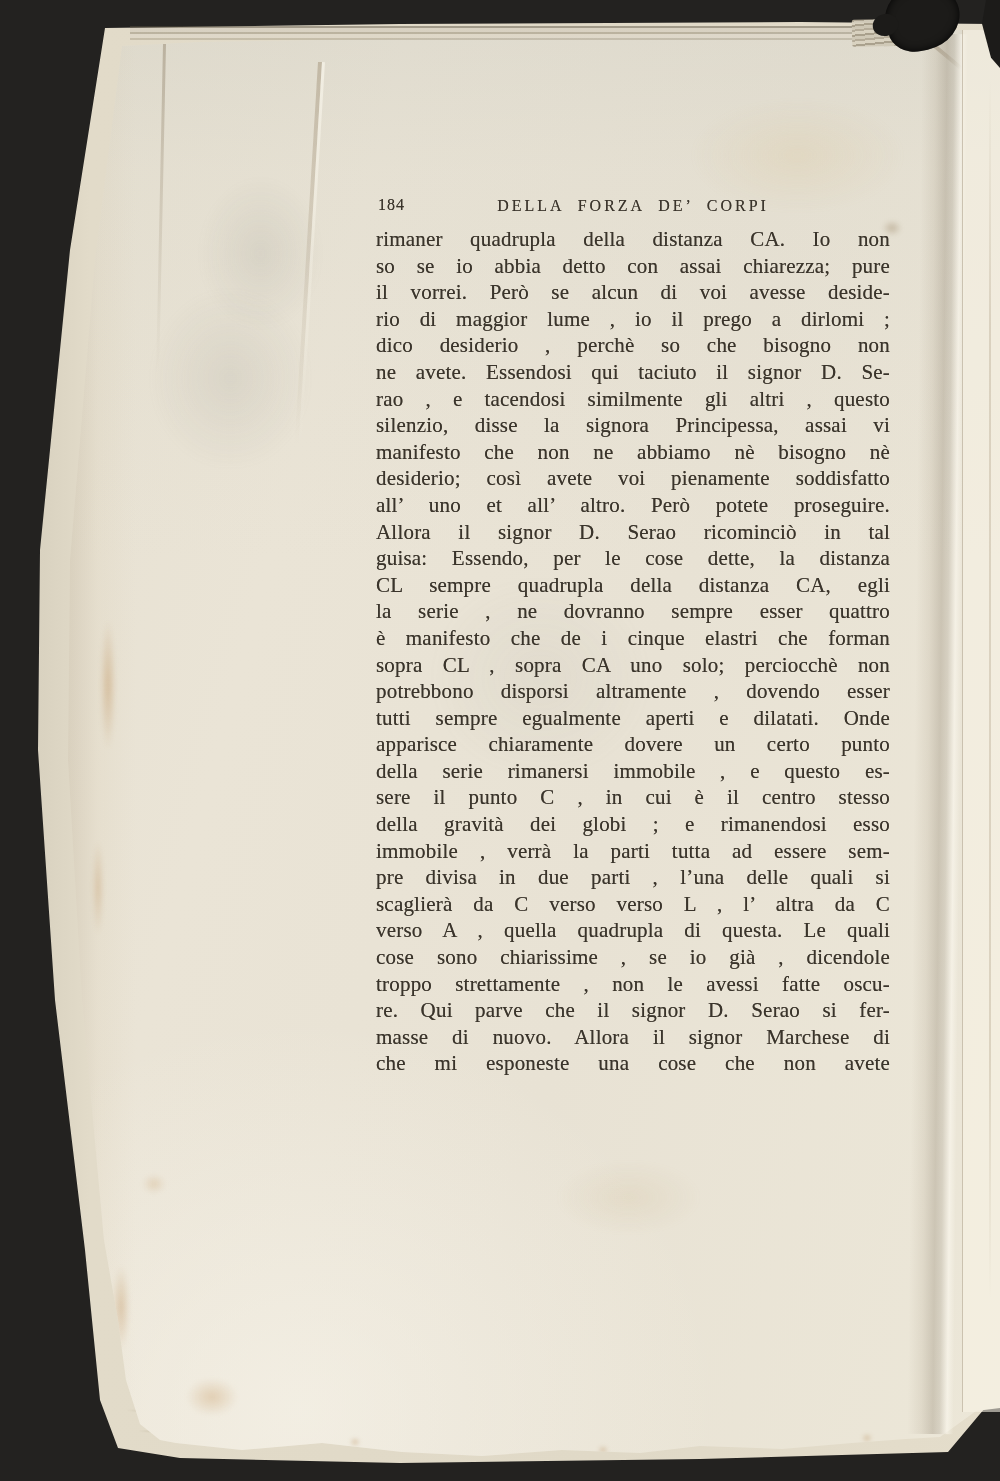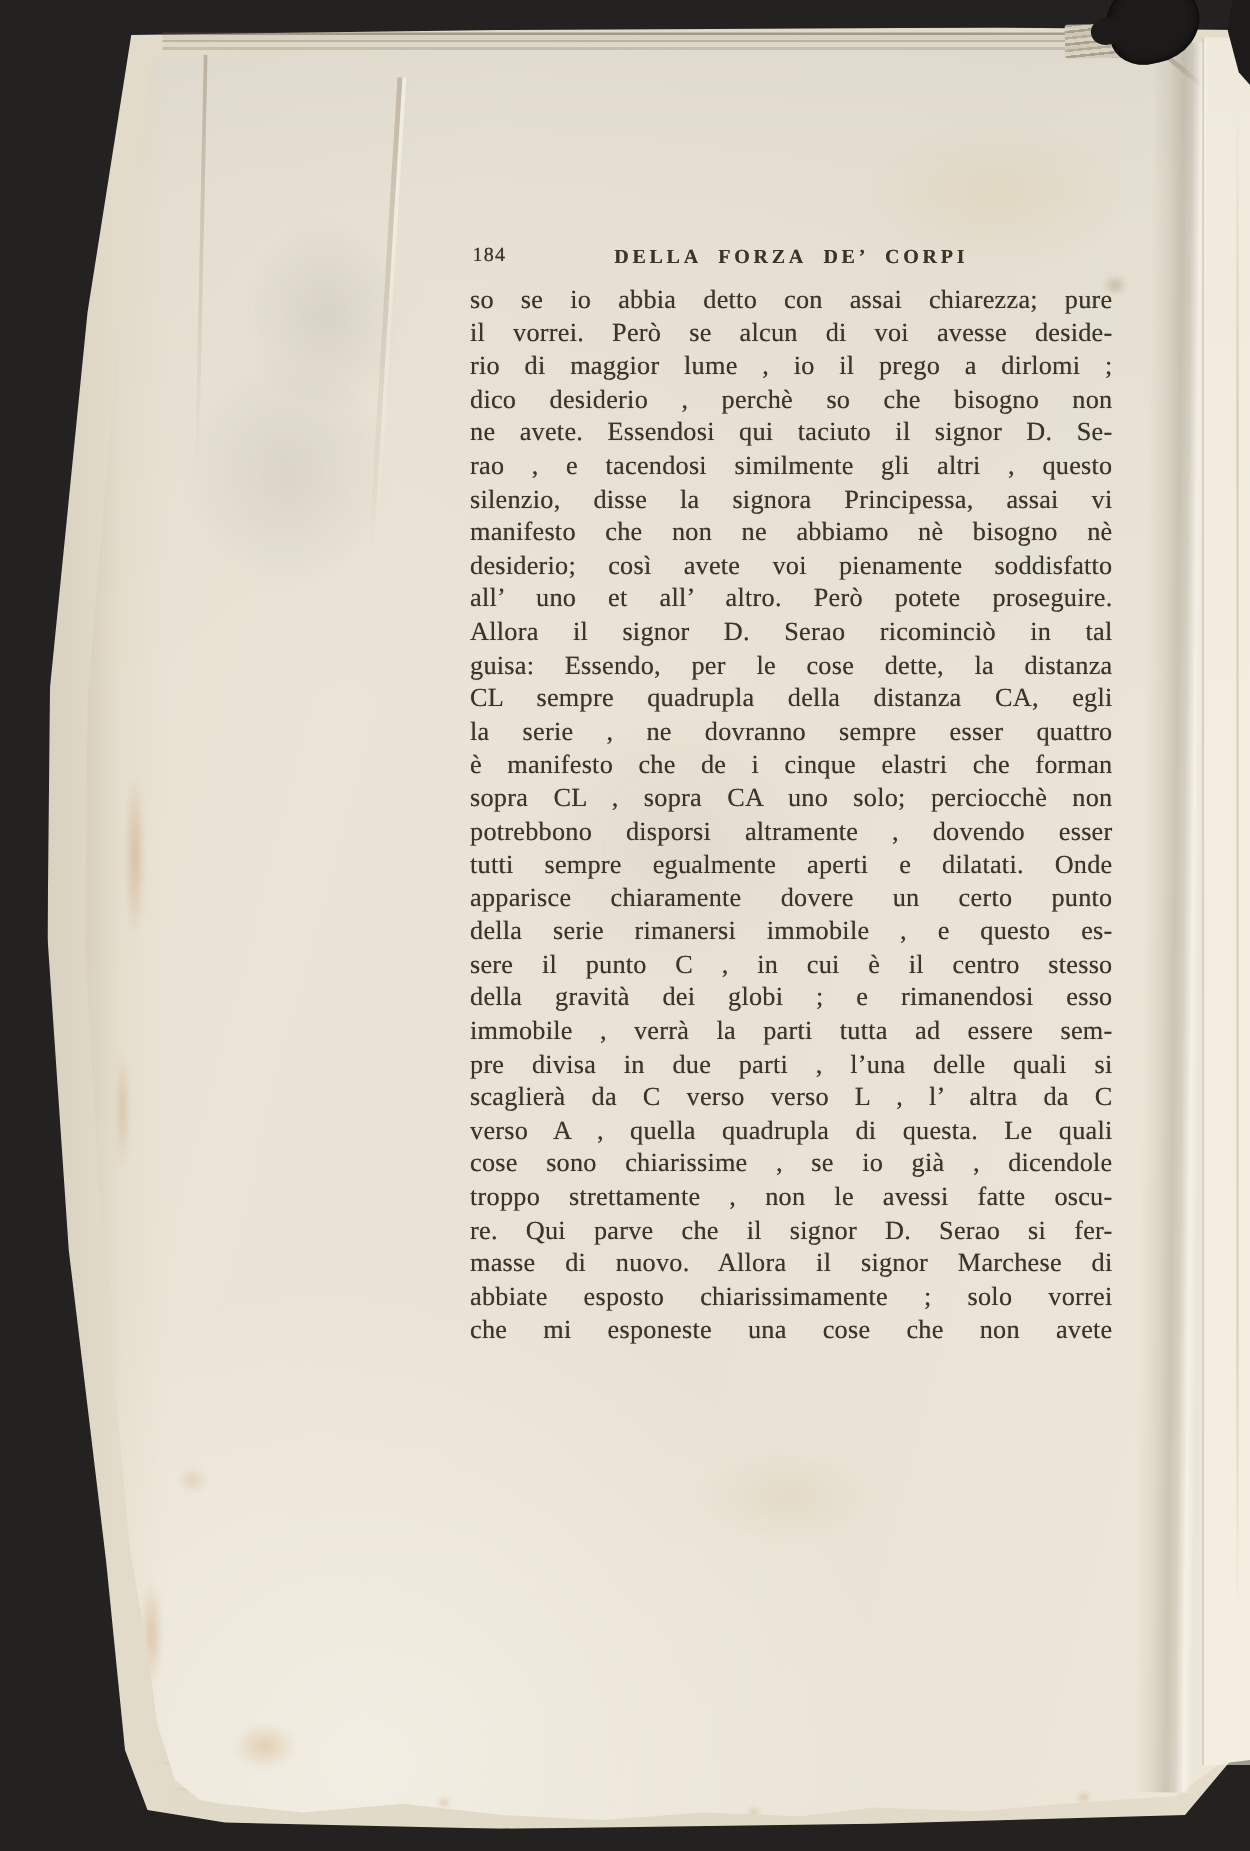--- a/index.html
+++ b/index.html
@@ -105,21 +105,21 @@
   .corner-tr{position:absolute;left:980px;top:0;width:20px;height:68px;background:#1c1b19;
     clip-path:polygon(30% 0,100% 0,100% 100%,55% 85%,10% 35%);}
 
   
   .text-layer{position:absolute;left:376px;top:192px;width:514px;color:var(--ink);}
   .header-row{position:relative;height:34px;}
   .page-number{
     position:absolute;left:2px;top:0;font-size:16px;line-height:26px;
     letter-spacing:1px;color:var(--ink);text-shadow:0 0 .6px rgba(58,52,43,.7);}
   .running-header{
-    display:block;text-align:center;font-size:16px;line-height:24px;font-weight:bold;
+    display:block;text-align:center;font-size:16px;line-height:24px;font-weight:normal;
     letter-spacing:3px;word-spacing:7px;padding-top:2px;
     text-shadow:0 0 .5px rgba(58,52,43,.6);}
   .body-text{font-size:21px;}
   .body-text .line{
     height:26.6px;line-height:26.6px;white-space:nowrap0;
     text-align:justify;text-align-last:justify;
     text-shadow:0 0 .55px rgba(58,52,43,.65);
     letter-spacing:.2px;
   }
 </style>
@@ -164,20 +164,21 @@
   <div class="edge-texture"></div>
   <div class="blob"></div>
   <div class="corner-tr"></div>
 
   <div class="text-layer">
     <div class="header-row">
       <span class="page-number">184</span>
       <span class="running-header">DELLA FORZA DE’ CORPI</span>
     </div>
     <div class="body-text">
+        <div class="line">rimaner quadrupla della distanza CA. Io non</div>
         <div class="line">so se io abbia detto con assai chiarezza; pure</div>
         <div class="line">il vorrei. Però se alcun di voi avesse deside-</div>
         <div class="line">rio di maggior lume , io il prego a dirlomi ;</div>
         <div class="line">dico desiderio , perchè so che bisogno non</div>
         <div class="line">ne avete. Essendosi qui taciuto il signor D. Se-</div>
         <div class="line">rao , e tacendosi similmente gli altri , questo</div>
         <div class="line">silenzio, disse la signora Principessa, assai vi</div>
         <div class="line">manifesto che non ne abbiamo nè bisogno nè</div>
         <div class="line">desiderio; così avete voi pienamente soddisfatto</div>
         <div class="line">all’ uno et all’ altro. Però potete proseguire.</div>
@@ -194,18 +195,17 @@
         <div class="line">sere il punto C , in cui è il centro stesso</div>
         <div class="line">della gravità dei globi ; e rimanendosi esso</div>
         <div class="line">immobile , verrà la parti tutta ad essere sem-</div>
         <div class="line">pre divisa in due parti , l’una delle quali si</div>
         <div class="line">scaglierà da C verso verso L , l’ altra da C</div>
         <div class="line">verso A , quella quadrupla di questa. Le quali</div>
         <div class="line">cose sono chiarissime , se io già , dicendole</div>
         <div class="line">troppo strettamente , non le avessi fatte oscu-</div>
         <div class="line">re. Qui parve che il signor D. Serao si fer-</div>
         <div class="line">masse di nuovo. Allora il signor Marchese di</div>
-        <div class="line">abbiate esposto chiarissimamente ; solo vorrei</div>
         <div class="line">che mi esponeste una cose che non avete</div>
       </div>
   </div>
 
 </div>
 
 </body></html>

